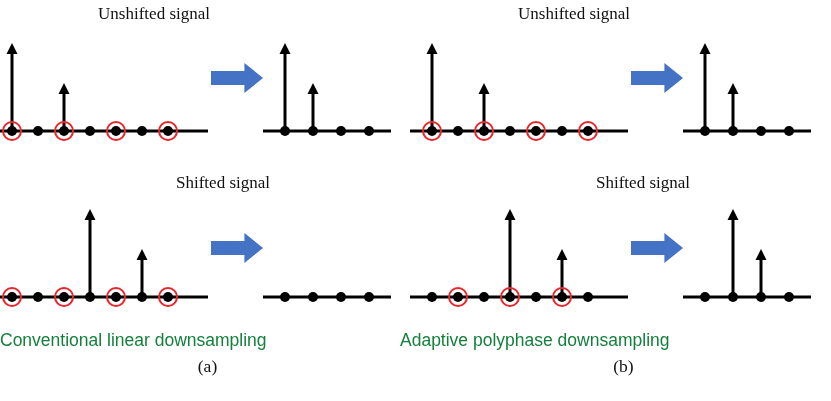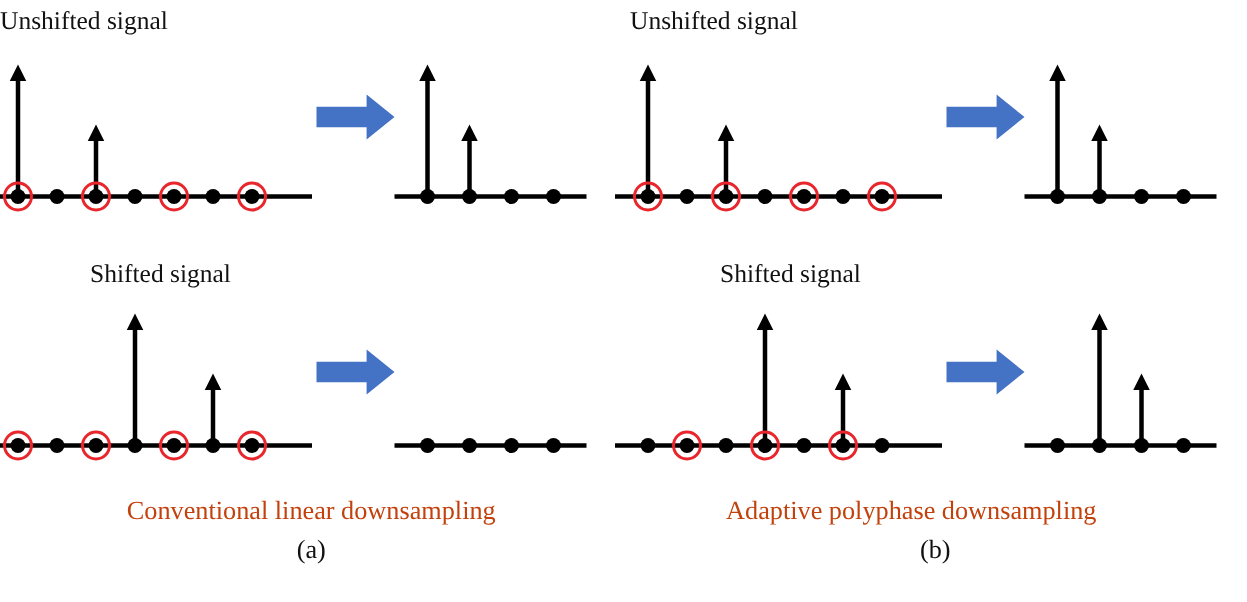--- a/index.html
+++ b/index.html
@@ -21,30 +21,30 @@
     width: 831px;
     height: 401px;
   }
   .label {
     position: absolute;
     font-family: "Liberation Serif", "DejaVu Serif", serif;
     font-size: 17px;
     line-height: 20px;
     color: #111111;
     white-space: nowrap;
-    text-align: left;
+    text-align: right;
   }
   .caption {
     position: absolute;
-    font-family: Liberation Serif, serif;
+    font-family: Liberation Sans, sans-serif;
     font-size: 17.5px;
     line-height: 21px;
-    color: #c2410c;
+    color: #15803d;
     white-space: nowrap;
-    text-align: center;
+    text-align: left;
   }
   .panel-letter {
     position: absolute;
     font-family: "Liberation Serif", "DejaVu Serif", serif;
     font-size: 17.5px;
     line-height: 21px;
     color: #111111;
     white-space: nowrap;
     text-align: center;
   }

